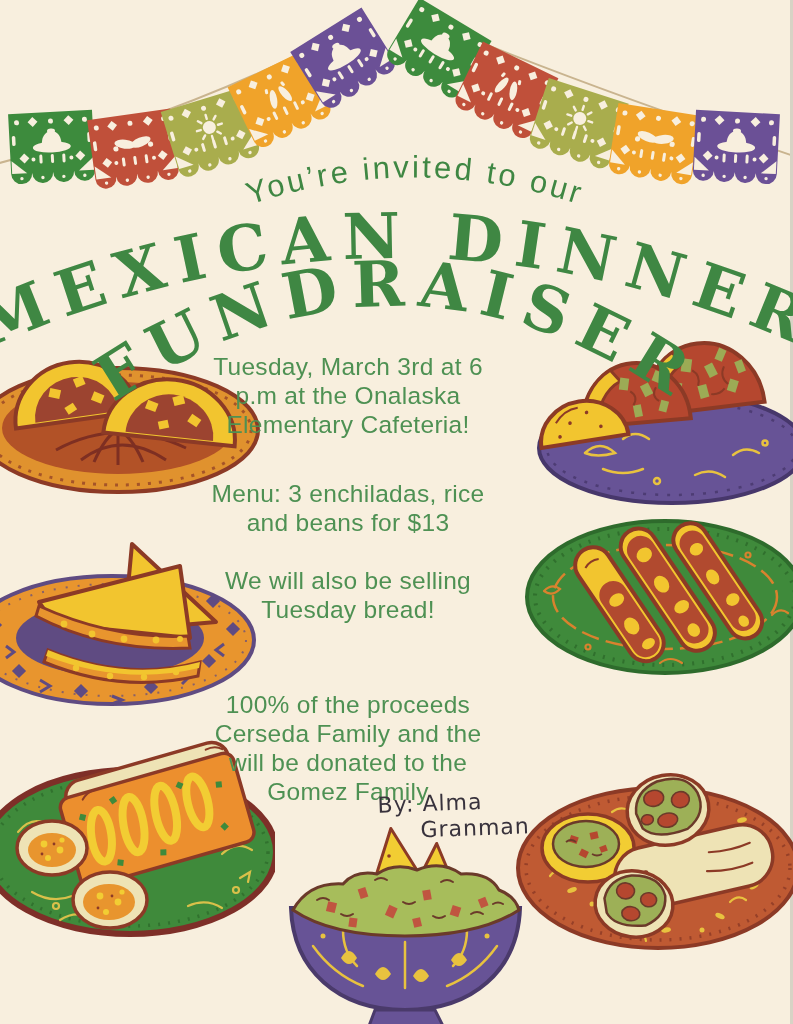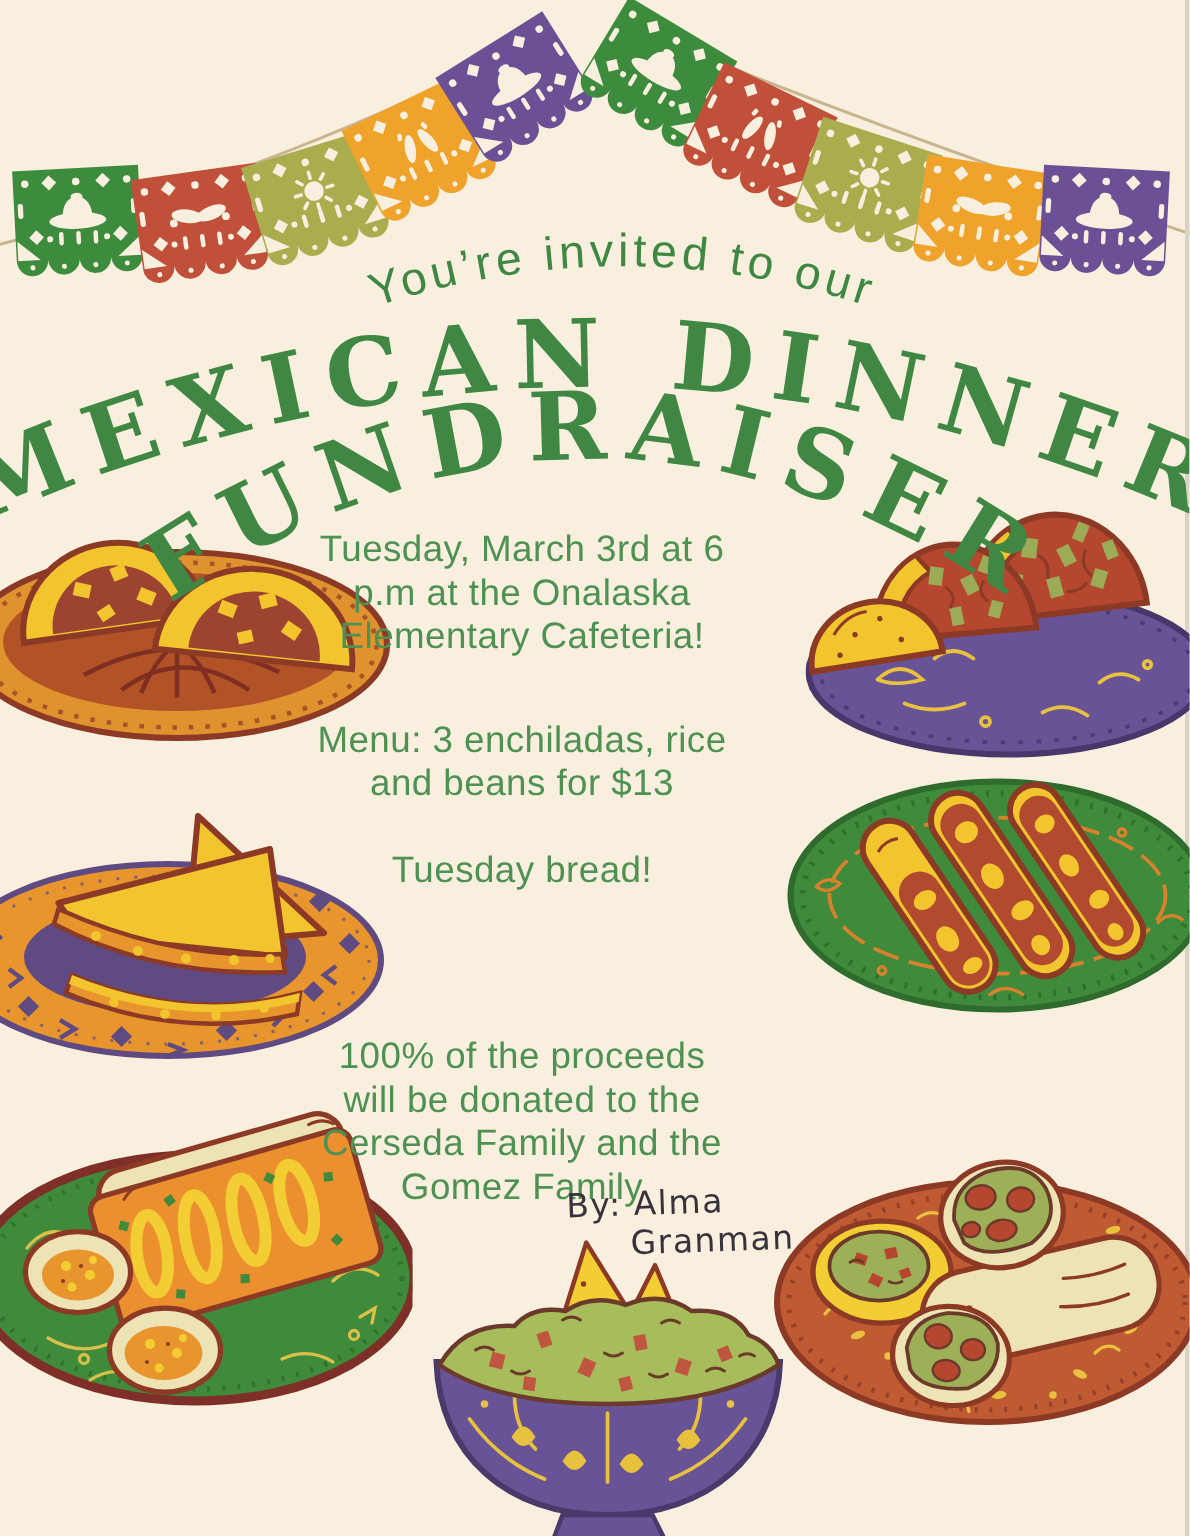--- a/index.html
+++ b/index.html
@@ -150,26 +150,27 @@
   <div class="textblock" style="top:352px">
     <div>Tuesday, March 3rd at 6</div>
     <div>p.m at the Onalaska</div>
     <div>Elementary Cafeteria!</div>
   </div>
   <div class="textblock" style="top:479px">
     <div>Menu: 3 enchiladas, rice</div>
     <div>and beans for $13</div>
   </div>
   <div class="textblock" style="top:566px">
+    <div>We will also be selling</div>
     <div>Tuesday bread!</div>
   </div>
   <div class="textblock" style="top:690px">
     <div>100% of the proceeds</div>
+    <div>Cerseda Family and the</div>
     <div>will be donated to the</div>
-    <div>Cerseda Family and the</div>
     <div>Gomez Family</div>
   </div>
 
   <div class="signature">
     <div>By: Alma</div>
     <div class="l2">Granman</div>
   </div>
 
   <svg class="illus" style="left:-14px;top:318px" width="276" height="185" viewBox="0 0 276 185">
     <ellipse cx="132" cy="112" rx="140" ry="62" fill="#e0922e" stroke="#8c3a26" stroke-width="4"></ellipse>

